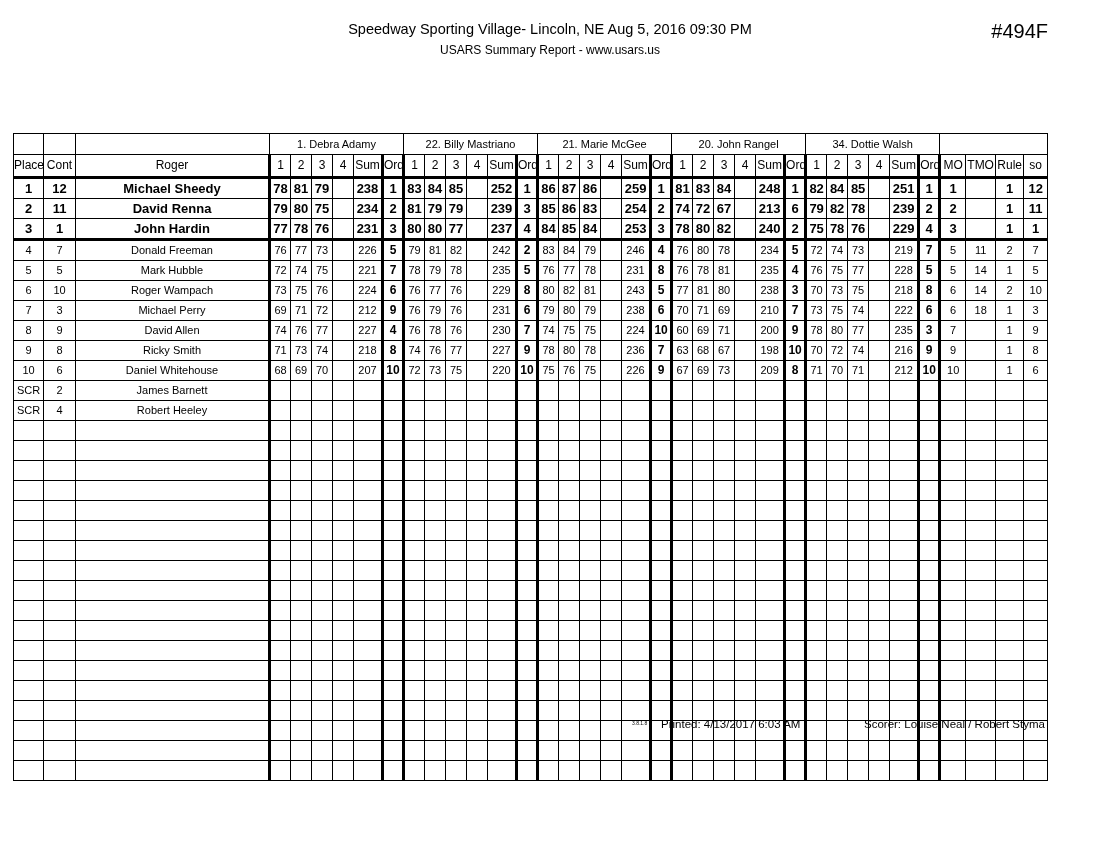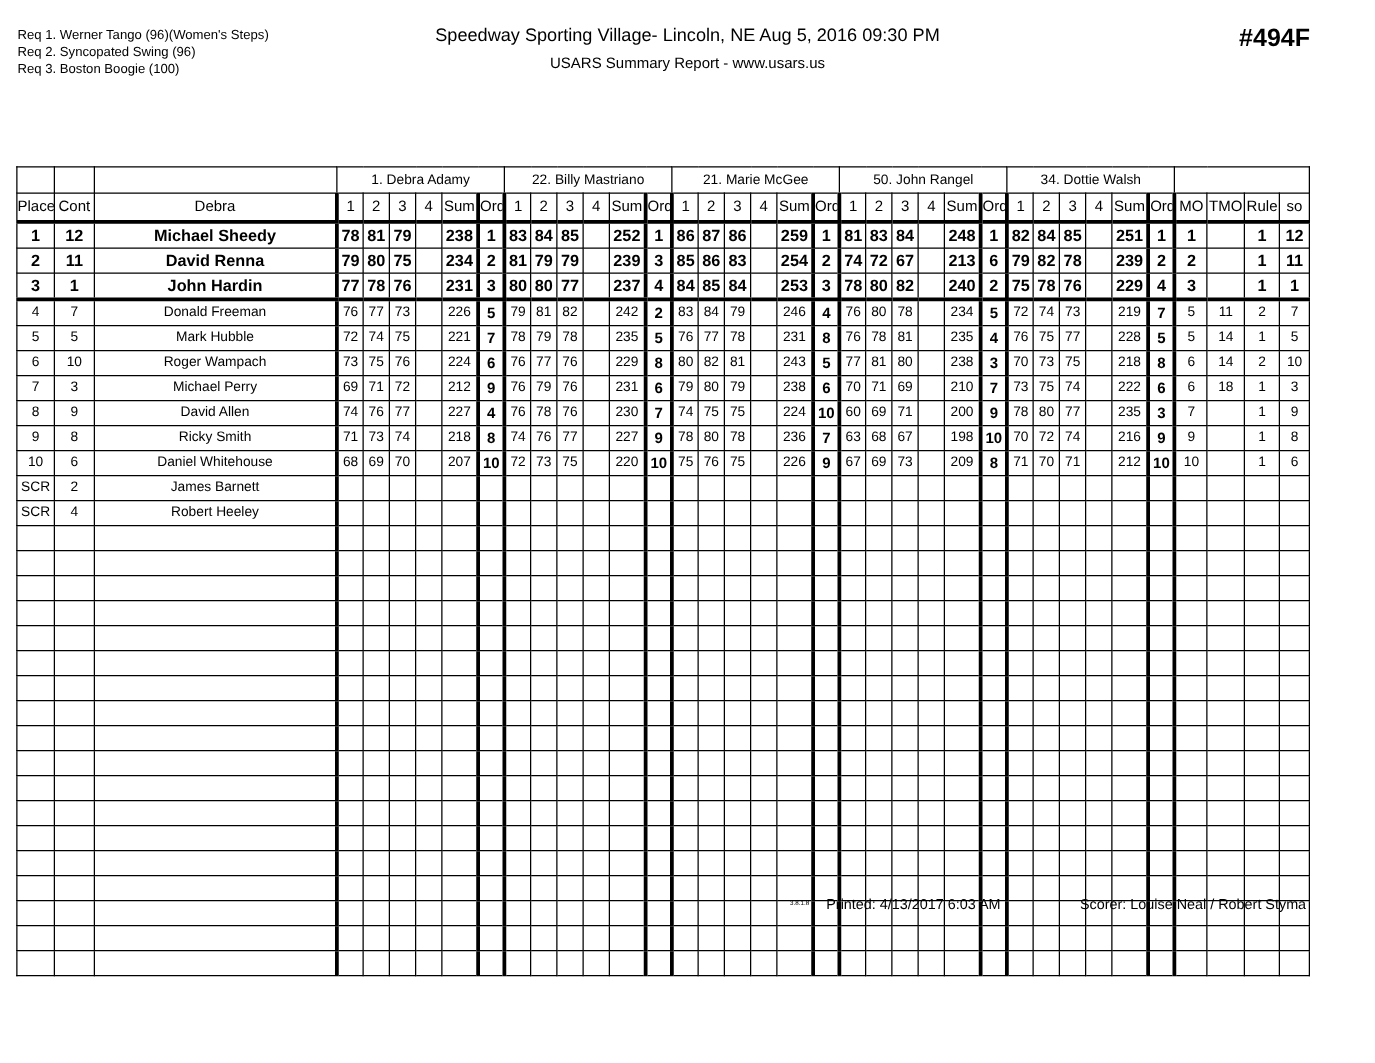--- a/index.html
+++ b/index.html
@@ -60,21 +60,21 @@
   .t-line4 {
     font-size: 12px;
     font-weight: normal;
     line-height: 23px;
   }
   #report-no {
     position: absolute;
     right: 52px;
     top: 20px;
     font-size: 20px;
-    font-weight: bold;
+    font-weight: normal;
   }
 
   
   #grid {
     position: absolute;
     left: 13px;
     top: 133px;
     width: 1032px;
     height: 614px;
   }
@@ -187,25 +187,20 @@
     left: 848px;
     top: 2px;
     white-space: nowrap;
   }
 </style>
 </head>
 <body>
 
 <div id="header">
 
-  <div id="req-block">
-    <span class="req-line">Req  1.   Werner Tango (96)(Women's Steps)</span>
-    <span class="req-line">Req  2.   Syncopated Swing (96)</span>
-    <span class="req-line">Req  3.   Boston Boogie (100)</span>
-  </div>
 
   <div id="title-block">
     <div class="t-line2">Speedway Sporting Village- Lincoln, NE  Aug 5, 2016  09:30 PM</div>
     <div class="t-line4">USARS Summary Report - www.usars.us</div>
   </div>
 
   <div id="report-no">#494F</div>
 </div>
 
 <div id="grid">
@@ -250,28 +245,28 @@
         <col style="width:24px">
     </colgroup>
     <tbody id="tbody">
         <tr class="judge-band">
           <td class="band-empty"></td>
           <td class="band-empty"></td>
           <td class="band-empty"></td>
           <td class="judge-name" colspan="6">1.   Debra Adamy</td>
           <td class="judge-name" colspan="6">22.   Billy Mastriano</td>
           <td class="judge-name" colspan="6">21.   Marie McGee</td>
-          <td class="judge-name" colspan="6">50.   John Rangel</td>
+          <td class="judge-name" colspan="6">20.   John Rangel</td>
           <td class="judge-name" colspan="6">34.   Dottie Walsh</td>
           <td class="band-empty-right" colspan="4"></td>
         </tr>
         <tr class="col-head">
           <td class="h-place">Place</td>
           <td class="h-cont">Cont</td>
-          <td class="h-name">Debra</td>
+          <td class="h-name">Roger</td>
           <td class="sep-left">1</td>
           <td class="">2</td>
           <td class="">3</td>
           <td class="">4</td>
           <td class="">Sum</td>
           <td class="ord-col">Ord</td>
           <td class="sep-left">1</td>
           <td class="">2</td>
           <td class="">3</td>
           <td class="">4</td>

